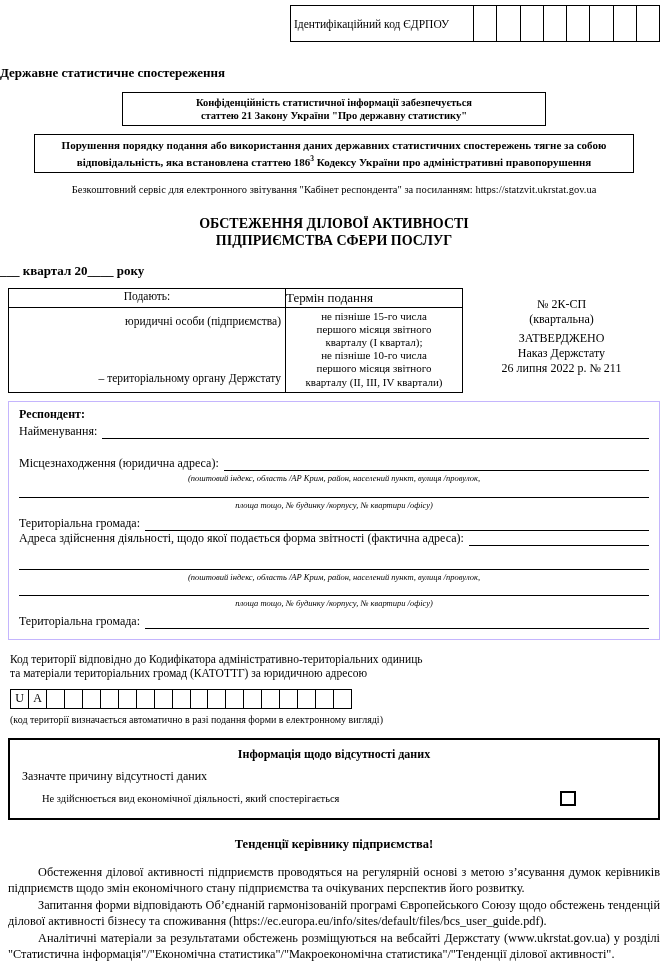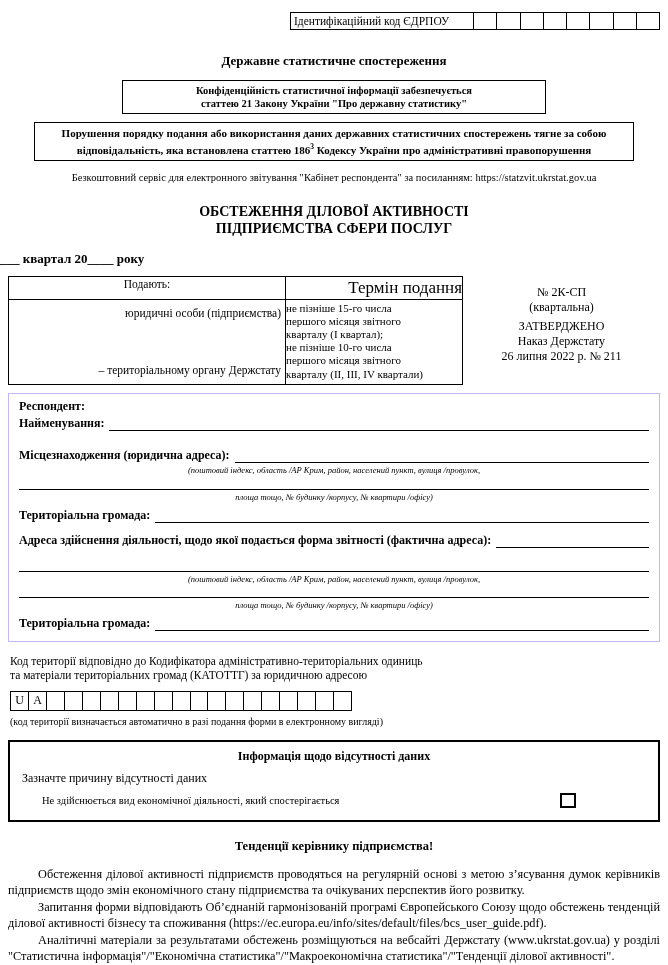--- a/index.html
+++ b/index.html
@@ -4,57 +4,57 @@
 <style>
   * { box-sizing: border-box; margin: 0; padding: 0; }
   html, body { background: #fff; }
   body {
     width: 668px; height: 965px; overflow: hidden;
     font-family: "Liberation Serif", serif; color: #000;
   }
   .page { width: 668px; height: 965px; position: relative; background: #fff; }
 
   
-  .id-table { display: flex; margin: 12px 8px 0 290px; height: 18px; border: 1px solid #000; }
+  .id-table { display: flex; margin: 5px 8px 0 290px; height: 37px; border: 1px solid #000; }
   .id-label { width: 183px; border-right: 1px solid #000; font-size: 11.5px;
               display: flex; align-items: center; padding-left: 3px; white-space: nowrap; }
   .id-cells { display: flex; flex: 1; }
   .id-cell { flex: 1; }
   .id-cell:not(:last-child) { border-right: 1px solid #000; }
 
-  .doc-type { margin-top: 23px; text-align: center; font-weight: bold; font-size: 13px; }
+  .doc-type { margin-top: 23px; font-weight: bold; font-size: 13px; }
 
   .conf-box { width: 424px; margin: 11px auto 0; border: 1px solid #000;
               text-align: center; font-weight: bold; font-size: 10.5px; line-height: 13px; padding: 3px 0; }
   .viol-box { width: 600px; margin: 8px auto 0; border: 1px solid #000;
               text-align: center; font-weight: bold; font-size: 11px; line-height: 14px; padding: 3px 4px; }
   .viol-box sup { font-size: 7.5px; }
 
   .free-service { margin-top: 11px; text-align: center; font-size: 10.5px; }
 
   .main-title { margin-top: 20px; text-align: center; font-weight: bold; font-size: 14px; line-height: 17px; }
   .period { margin-top: 14px; text-align: left; font-weight: bold; font-size: 13px; }
 
   
   .submission-row { display: flex; margin: 9px 8px 0 8px; }
   .sub-table { width: 455px; border: 1px solid #000; }
   .sub-head { display: flex; border-bottom: 1px solid #000; }
   .sub-head-c1 { width: 277px; border-right: 1px solid #000; text-align: center; font-size: 11.5px; padding: 1px 0; }
-  .sub-head-c2 { flex: 1; text-align: right; font-size: 17px; padding: 1px 0; }
+  .sub-head-c2 { flex: 1; text-align: left; font-size: 13px; padding: 1px 0; }
   .sub-body { display: flex; height: 84px; }
   .sub-body-c1 { width: 277px; border-right: 1px solid #000; font-size: 11.5px;
                  padding: 7px 4px 8px 13px; display: flex; flex-direction: column; justify-content: space-between; align-items: flex-end; }
-  .sub-body-c2 { flex: 1; font-size: 11px; line-height: 13.2px; padding-top: 2px; }
+  .sub-body-c2 { flex: 1; text-align: center; font-size: 11px; line-height: 13.2px; padding-top: 2px; }
   .form-info { flex: 1; text-align: center; font-size: 12px; line-height: 15px; padding-top: 9px; }
   .fi-gap { height: 4px; }
 
   
   .resp-box { margin: 8px 8px 0; border: 1px solid #c4b5fd; padding: 5px 10px 10px; font-size: 12px; }
   .r-title { font-weight: bold; }
-  .r-row { display: flex; align-items: flex-end; font-weight: bold; }
+  .r-row { display: flex; align-items: flex-end; }
   .r-label { white-space: nowrap; }
   .fill { flex: 1; border-bottom: 1px solid #000; height: 13px; margin-left: 5px; }
   .full-line { border-bottom: 1px solid #000; }
   .hint { text-align: center; font-style: italic; font-size: 8.5px; margin-top: 2px; }
 
   
   .katottg { margin: 12px 8px 0 10px; }
   .k-text { font-size: 11.5px; line-height: 14.5px; }
   .k-cells { display: flex; margin-top: 8px; border: 1px solid #000; width: 342px; height: 20px; }
   .k-cell { width: 18px; font-size: 12px; display: flex; align-items: center; justify-content: center; }
@@ -165,21 +165,21 @@
     <div class="hint">(поштовий індекс, область /АР Крим, район, населений пункт, вулиця /провулок,</div>
 
     <div class="full-line" style="height:15px"></div>
     <div class="hint">площа  тощо, № будинку /корпусу, № квартири /офісу)</div>
 
     <div class="r-row" style="margin-top:6px">
       <div class="r-label">Територіальна громада:</div>
       <div class="fill"></div>
     </div>
 
-    <div class="r-row" style="margin-top:10px">
+    <div class="r-row" style="">
       <div class="r-label">Адреса здійснення діяльності, щодо якої подається форма звітності (фактична адреса):</div>
       <div class="fill"></div>
     </div>
 
     <div class="full-line" style="height:24px"></div>
     <div class="hint">(поштовий індекс, область /АР Крим, район, населений пункт, вулиця /провулок,</div>
 
     <div class="full-line" style="height:14px"></div>
     <div class="hint">площа  тощо, № будинку /корпусу, № квартири /офісу)</div>
 

